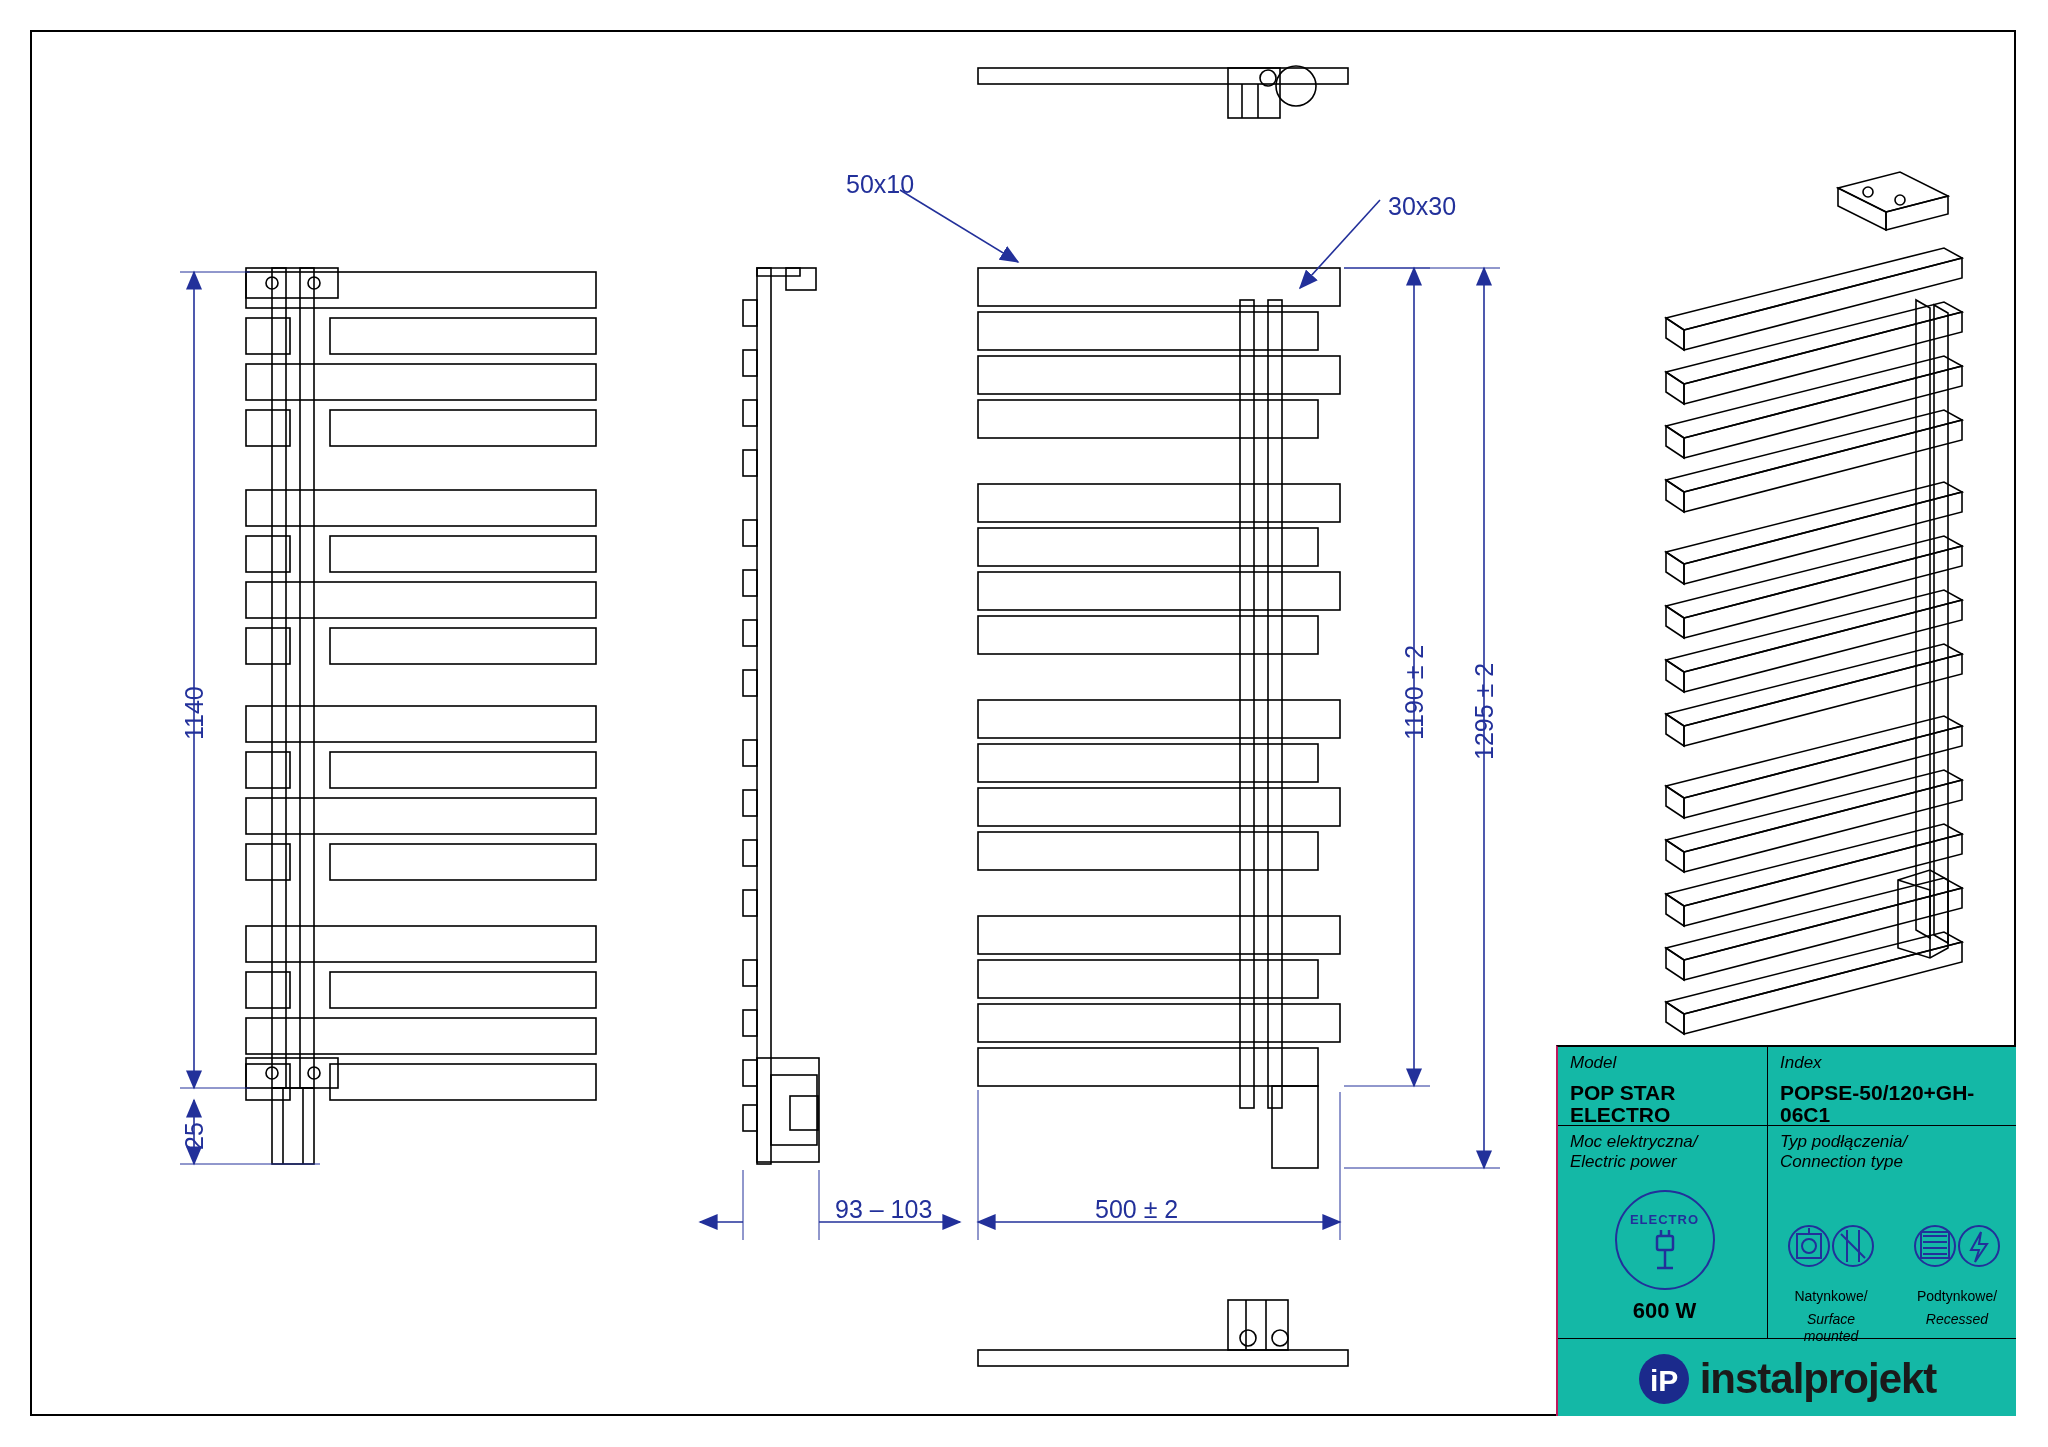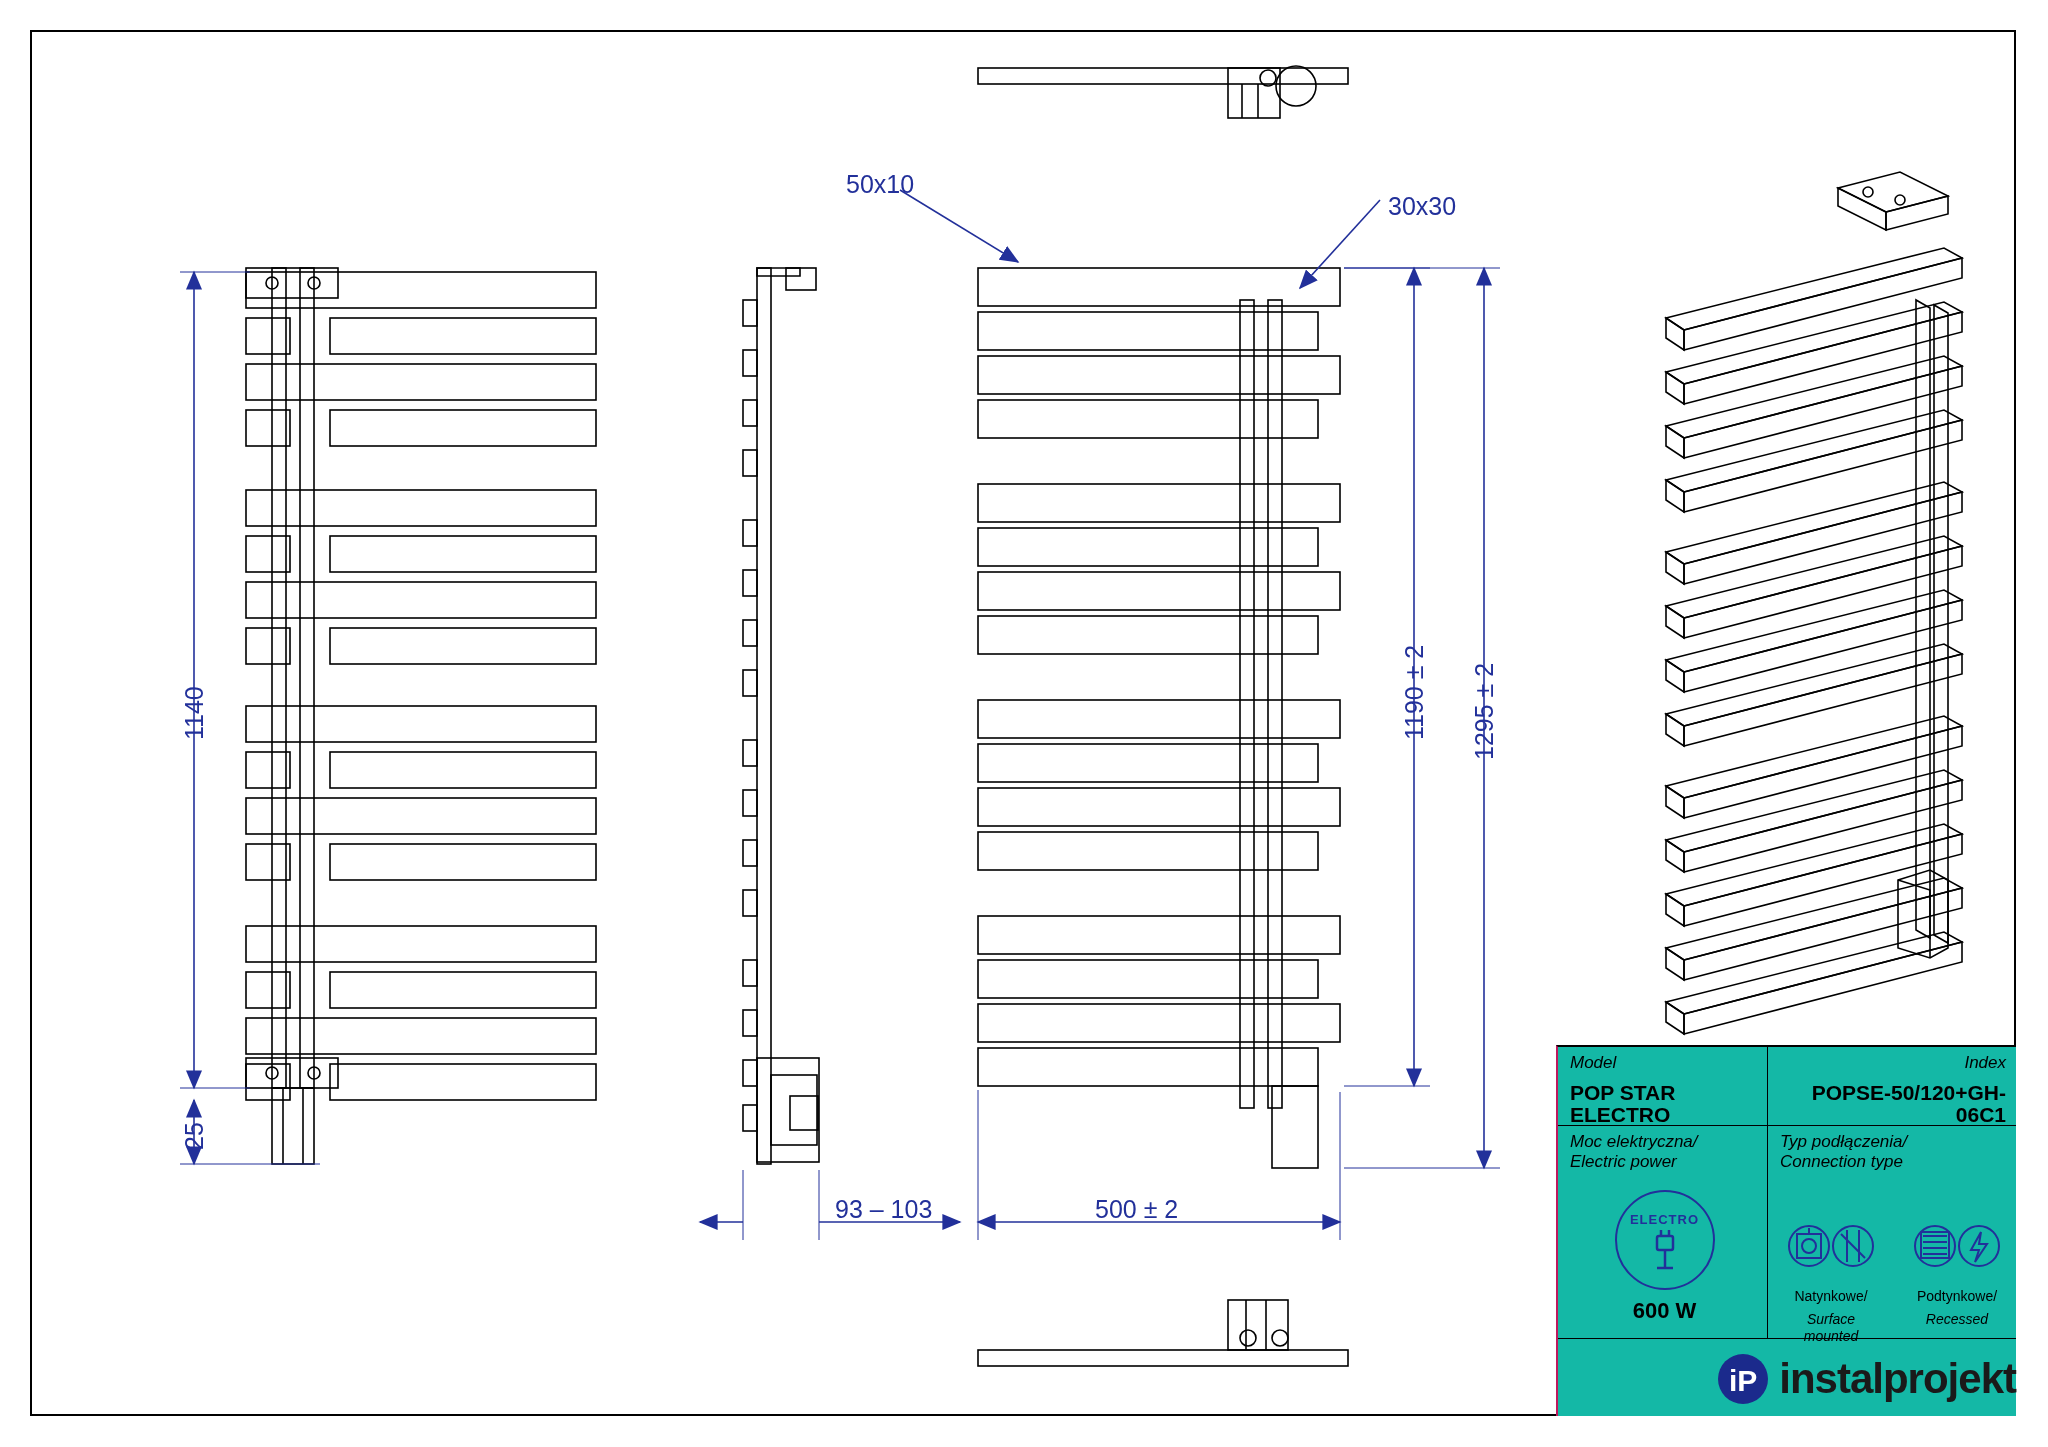--- a/index.html
+++ b/index.html
@@ -69,21 +69,21 @@
   #tb-row1 {
     display: flex;
     height: 78px;
     border-bottom: 1.5px solid #000;
   }
   #tb-row1 .cell {
     padding: 6px 10px 0 12px;
     box-sizing: border-box;
   }
   #tb-row1 .cell.c1 { width: 210px; border-right: 1.5px solid #000; }
-  #tb-row1 .cell.c2 { flex: 1; text-align: right; }
+  #tb-row1 .cell.c2 { flex: 1; }
   .tb-cap {
     font-size: 17px;
     font-style: italic;
     line-height: 20px;
   }
   .tb-val {
     font-size: 21px;
     font-weight: bold;
     margin-top: 9px;
     line-height: 22px;
@@ -139,21 +139,21 @@
   .conn-cap {
     font-size: 14px;
     line-height: 17px;
     margin-top: 6px;
   }
   .conn-cap i { font-style: italic; }
   #tb-row3 {
     height: 79px;
     display: flex;
     align-items: center;
-    justify-content: flex-end;
+    justify-content: center;
     gap: 10px;
   }
   #logo-text {
     font-size: 42px;
     font-weight: bold;
     letter-spacing: -1px;
     color: #1a1a1a;
   }
   #footnote {
     position: absolute;

